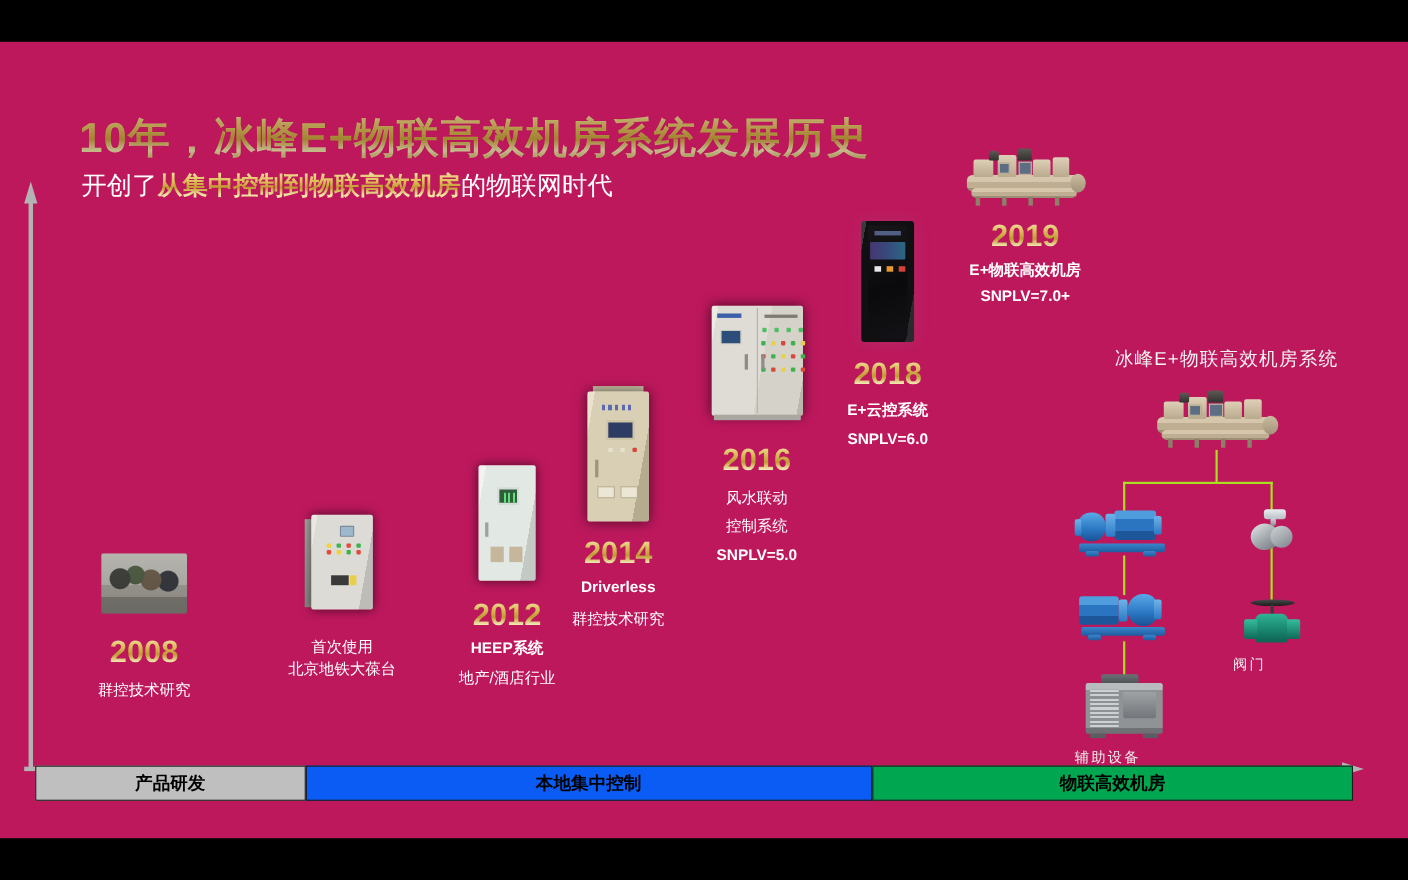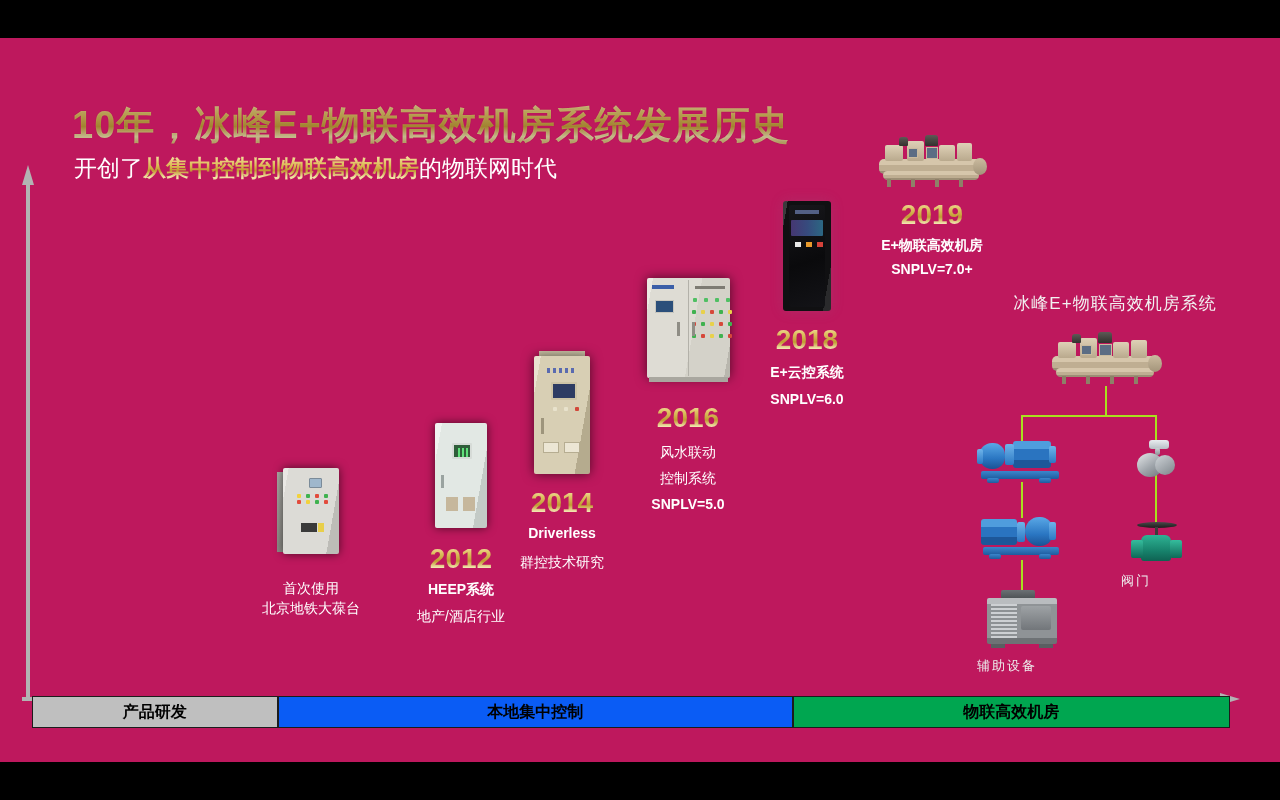--- a/index.html
+++ b/index.html
@@ -177,21 +177,21 @@
   .valve-gate .flangeg { position:absolute; background:linear-gradient(180deg,#35bd9d,#0f6a58); border-radius:2px; }
   .valve-gate .wheel { position:absolute; height:5px; border-radius:50%; background:linear-gradient(180deg,#4a4a4a,#1c1c1c); }
   .valve-gate .stemg { position:absolute; width:3px; background:#3c3c3c; }
   .auxbox { position:relative; }
   .auxbox .shell { position:absolute; background:linear-gradient(180deg,#b9bcbf 0 14%,#8f9396 14% 88%,#6e7275 88% 100%); border-radius:2px; }
   .auxbox .grille { position:absolute; background:repeating-linear-gradient(180deg,#cdd0d3 0 2px,#8d9194 2px 4px); }
   .auxbox .top { position:absolute; background:linear-gradient(180deg,#6b7074,#4b5053); border-radius:2px; }
   .auxbox .foot { position:absolute; height:4px; background:#5a5e61; }
 
   
-  #sys-diagram { position:absolute; left:955px; top:254px; width:320px; height:400px; }
+  #sys-diagram { position:absolute; left:955px; top:277px; width:320px; height:400px; }
   #sys-title { position:absolute; left:0; top:0; width:320px; text-align:center;
     color:#f2f2f2; font-size:17px; letter-spacing:1px; white-space:nowrap; }
   .wire { position:absolute; background:#a8e01f; }
   .sys-label { position:absolute; color:#ededed; font-size:13px; letter-spacing:2px; white-space:nowrap; }
 </style>
 </head>
 <body>
 
 <div class="letterbox" id="lb-top"></div>
 <div class="letterbox" id="lb-bottom"></div>
@@ -205,20 +205,27 @@
 
   <div id="y-axis">
     <div class="head"></div>
     <div class="shaft"></div>
   </div>
   <div id="x-axis">
     <div class="shaft"></div>
     <div class="head"></div>
   </div>
 
+  <div class="node" style="left:52px; top:465px; width:158px;">
+    <div class="art" style="width:78px; height:55px;">
+      <div class="photo-2008"></div>
+    </div>
+    <div class="year" style="margin-top:20px;">2008</div>
+    <div class="desc" style="margin-top:8px;">群控技术研究</div>
+  </div>
 
   <div class="node" style="left:232px; top:430px; width:158px;">
     <div class="art cab cab-2009" style="width:56px;height:86px;">
       <div class="side"></div>
       <div class="body"></div>
       <div class="screen"></div>
       <div class="lights" style="left:14px;top:26px;grid-template-columns:repeat(4,7px);">
         <i style="background:#f2d23c"></i>
           <i style="background:#3fb24f"></i>
           <i style="background:#e24b3c"></i>

